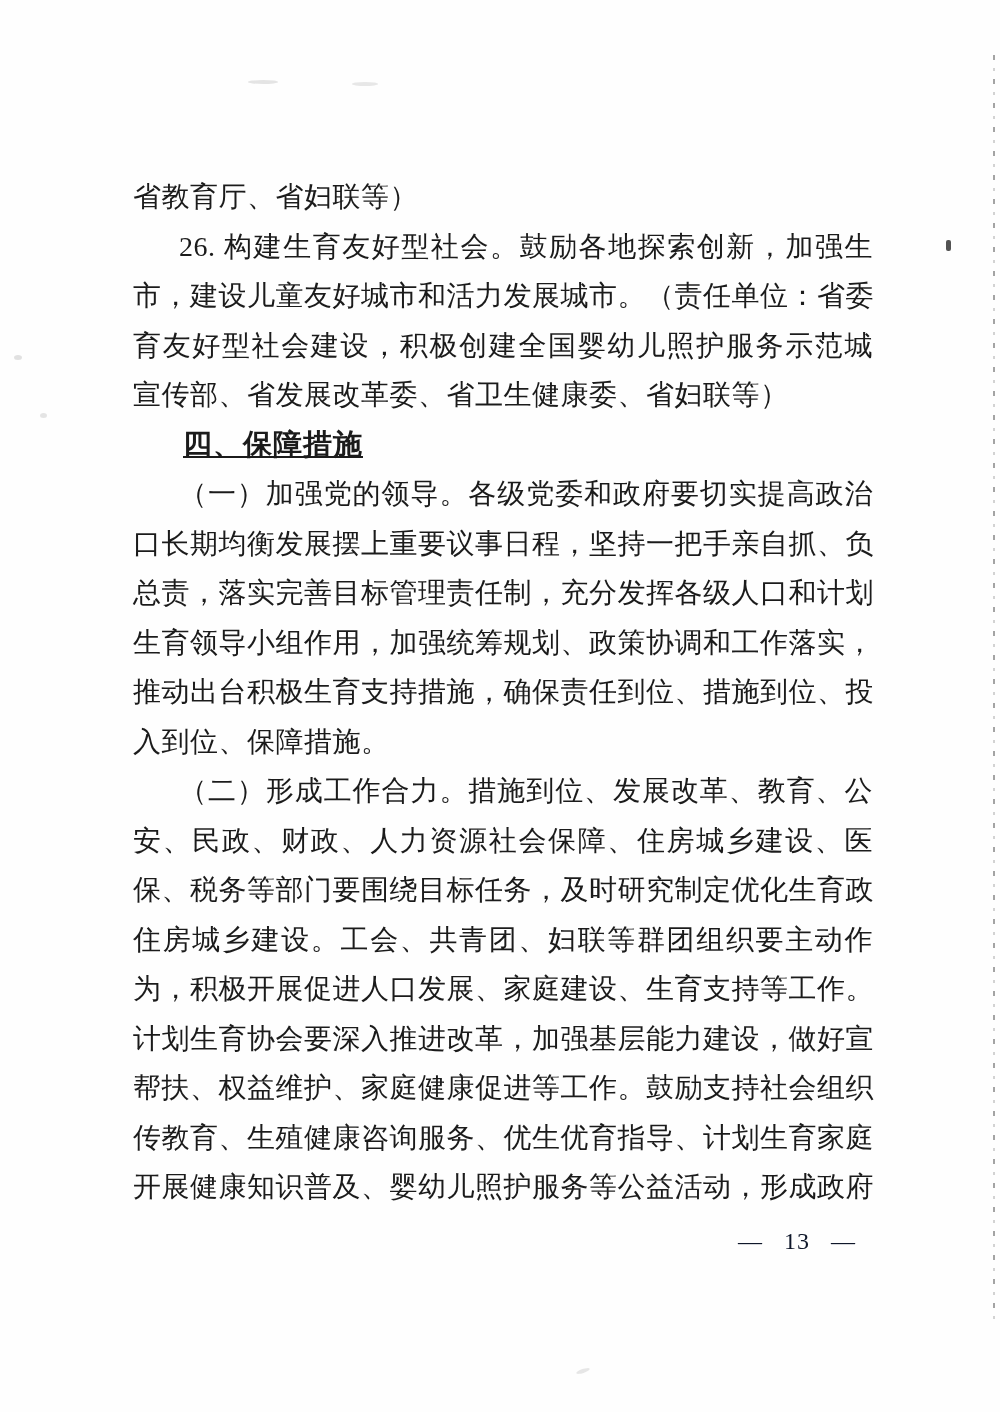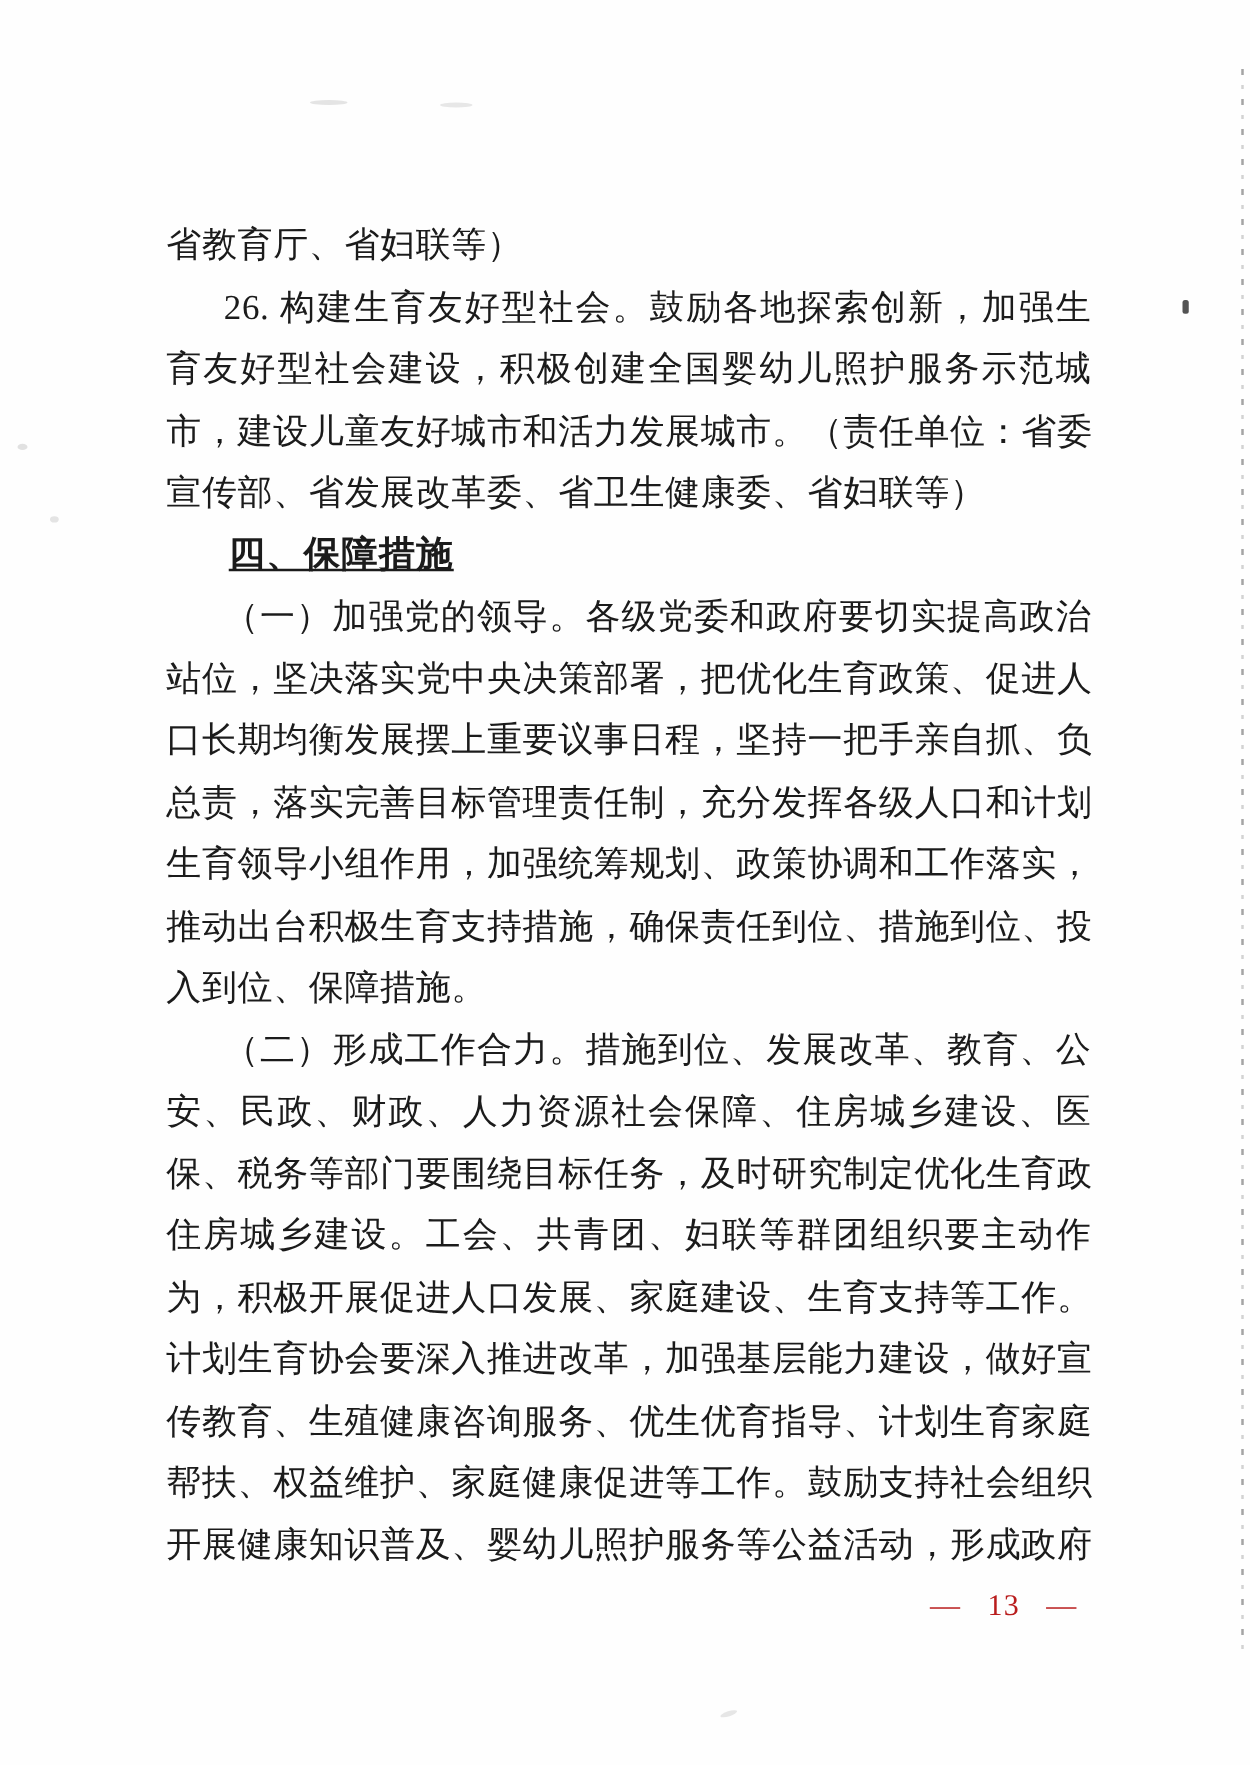--- a/index.html
+++ b/index.html
@@ -52,31 +52,30 @@
     font-weight: 700;
     text-align-last: left;
     padding-left: 50px;
     letter-spacing: 1px;
     font-size: 29px;
     text-decoration: underline;
   }
   .page-number {
     position: absolute;
     left: 738px;
-    top: 1268px;
+    top: 1224px;
     width: 130px;
     height: 34px;
     line-height: 34px;
     font-size: 24px;
-    color: #b91c1c;
+    color: #0f172a;
     letter-spacing: 1px;
     word-spacing: 14px;
     white-space: nowrap;
     font-family: "Liberation Serif", serif;
-    text-align: center;
   }
   
   .edge-artifact {
     position: absolute;
     left: 993px;
     top: 55px;
     width: 2px;
     height: 1265px;
     background: repeating-linear-gradient(
       to bottom,
@@ -98,39 +97,38 @@
   .speck-f { left: 576px; top: 1369px; width: 14px; height: 4px; background: rgba(160,160,160,0.25); transform: rotate(-18deg); }
 </style>
 </head>
 <body>
 
 <div class="document-page">
 
   <div class="document-body">
     <div class="line end">省教育厅、省妇联等）</div>
     <div class="line start">26. 构建生育友好型社会。鼓励各地探索创新，加强生</div>
+    <div class="line">市，建设儿童友好城市和活力发展城市。（责任单位：省委</div>
     <div class="line">育友好型社会建设，积极创建全国婴幼儿照护服务示范城</div>
-    <div class="line">市，建设儿童友好城市和活力发展城市。（责任单位：省委</div>
     <div class="line end">宣传部、省发展改革委、省卫生健康委、省妇联等）</div>
     <div class="line heading">四、保障措施</div>
     <div class="line start">（一）加强党的领导。各级党委和政府要切实提高政治</div>
-    <div class="line">站位，坚决落实党中央决策部署，把优化生育政策、促进人</div>
     <div class="line">口长期均衡发展摆上重要议事日程，坚持一把手亲自抓、负</div>
     <div class="line">总责，落实完善目标管理责任制，充分发挥各级人口和计划</div>
     <div class="line">生育领导小组作用，加强统筹规划、政策协调和工作落实，</div>
     <div class="line">推动出台积极生育支持措施，确保责任到位、措施到位、投</div>
     <div class="line end">入到位、保障措施。</div>
     <div class="line start">（二）形成工作合力。措施到位、发展改革、教育、公</div>
     <div class="line">安、民政、财政、人力资源社会保障、住房城乡建设、医</div>
     <div class="line">保、税务等部门要围绕目标任务，及时研究制定优化生育政</div>
     <div class="line">住房城乡建设。工会、共青团、妇联等群团组织要主动作</div>
     <div class="line">为，积极开展促进人口发展、家庭建设、生育支持等工作。</div>
     <div class="line">计划生育协会要深入推进改革，加强基层能力建设，做好宣</div>
+    <div class="line">帮扶、权益维护、家庭健康促进等工作。鼓励支持社会组织</div>
     <div class="line">传教育、生殖健康咨询服务、优生优育指导、计划生育家庭</div>
-    <div class="line">帮扶、权益维护、家庭健康促进等工作。鼓励支持社会组织</div>
     <div class="line">开展健康知识普及、婴幼儿照护服务等公益活动，形成政府</div>
   </div>
 
   <div class="page-number">— 13 —</div>
 
   <div class="edge-artifact"></div>
   <div class="speck speck-a"></div>
   <div class="speck speck-b"></div>
   <div class="speck speck-c"></div>
   <div class="speck speck-d"></div>

